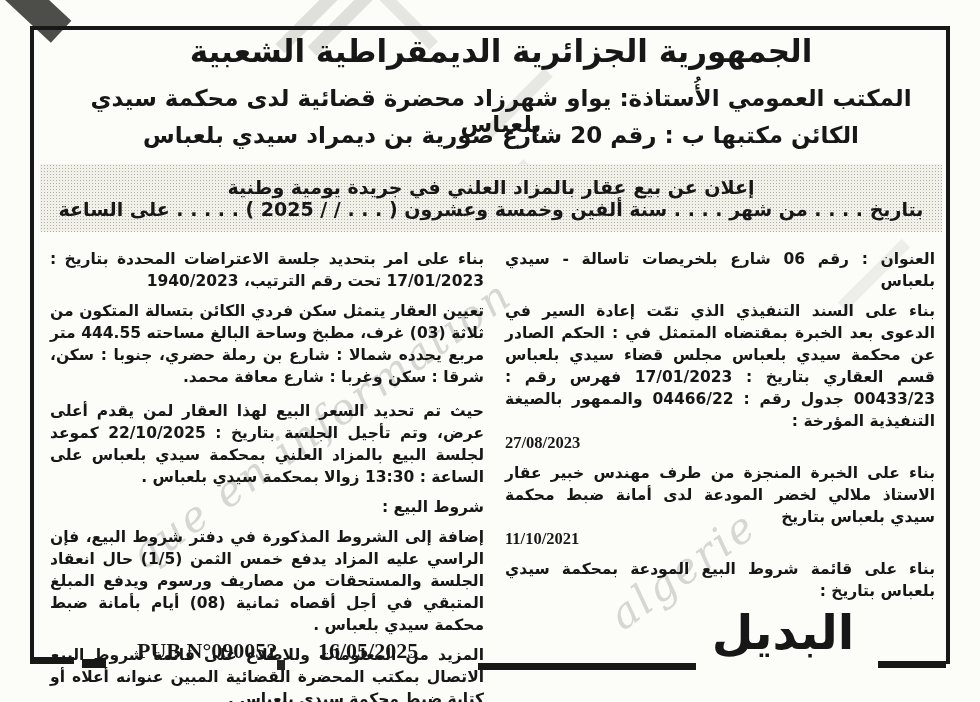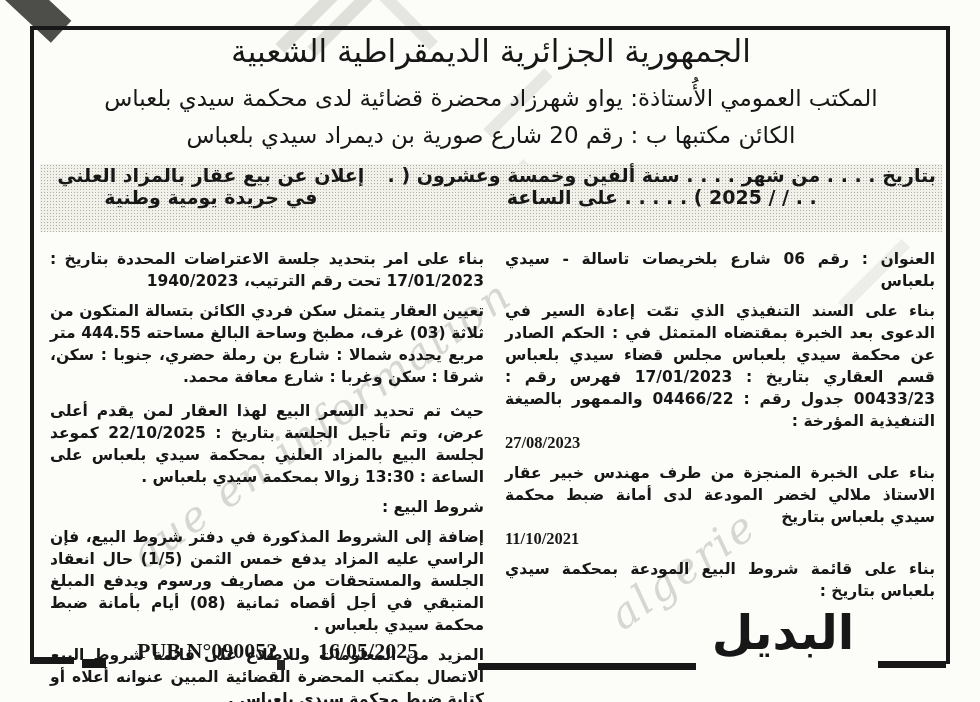--- a/index.html
+++ b/index.html
@@ -19,32 +19,32 @@
   
   .wm{position:absolute;pointer-events:none;}
   .wm-bar{background:#c9c9c3;opacity:.55;}
   .wm-corner{left:-22px;top:-16px;width:96px;height:30px;background:#4d4d49;
              transform:rotate(43deg);}
   .wm-text{font-family:"DejaVu Serif",serif;font-style:italic;
            color:rgba(152,152,146,.38);letter-spacing:3px;white-space:nowrap;
            transform:rotate(-36deg);transform-origin:left top;}
 
   
-  .hdr{position:absolute;left:44px;width:894px;text-align:center;direction:rtl;
-       font-weight:normal;}
+  .hdr{position:absolute;left:54px;width:894px;text-align:center;direction:rtl;
+       font-weight:bold;}
   .hdr.title{top:33px;font-size:31px;letter-spacing:0;}
   .hdr.sub1{top:85px;font-size:23px;}
   .hdr.sub2{top:122px;font-size:23px;}
 
   
   .noticebox{position:absolute;left:40px;top:164px;width:902px;height:68px;
              background-color:#f1f1ea;
              background-image:radial-gradient(rgba(110,110,104,.5) .6px,transparent .7px);
              background-size:3px 3px;
-             display:flex;flex-direction:row;justify-content:center;}
+             display:flex;flex-direction:column;justify-content:center;}
   .noticebox .nline{direction:rtl;text-align:center;font-weight:bold;font-size:19px;}
 
   
   .col{position:absolute;top:240px;direction:rtl;}
   .col-right{left:497px;width:446px;}
   .col-left{left:42px;width:450px;}
   .col p{margin:8px;font-size:15.5px;font-weight:700;line-height:22px;
          text-align:justify;text-align-last:right;}
   .col p.gap-top{margin-top:12px;}
   .col p.gap-top-sm{margin-top:4px;}

